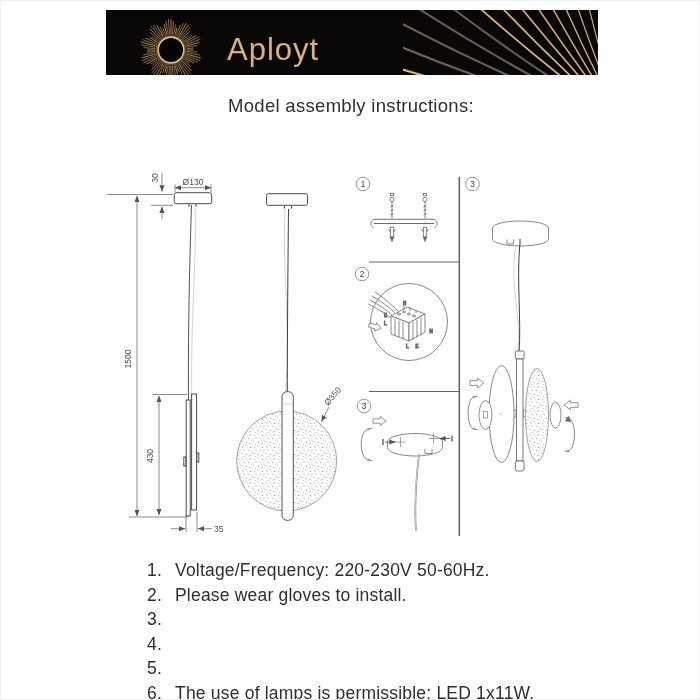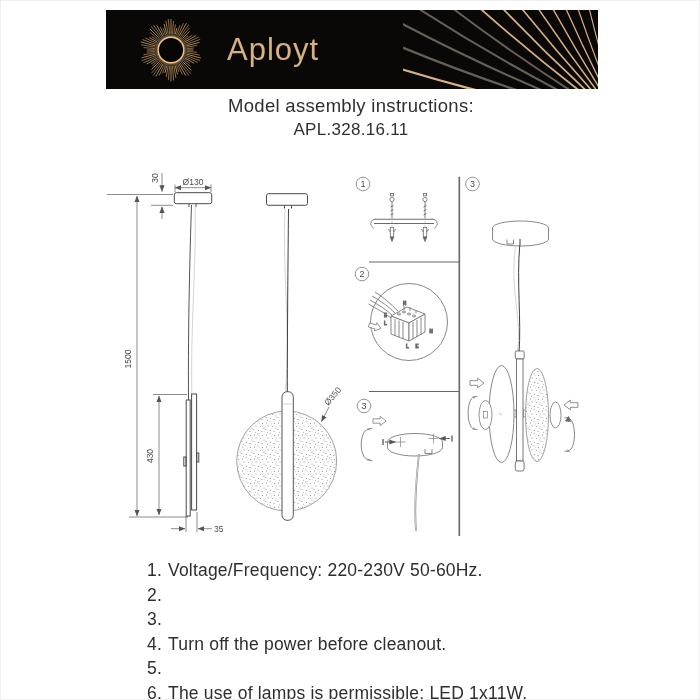--- a/index.html
+++ b/index.html
@@ -1,19 +1,19 @@
 <!DOCTYPE html>
 <html><head>
 <meta charset="utf-8">
 <style>
   html,body{margin:0;padding:0;background:#fff;}
   .page{position:relative;width:700px;height:700px;background:#fff;overflow:hidden;
         font-family:"Liberation Sans",sans-serif;color:#2e2e2e;border:1px solid #f0f0f0;box-sizing:border-box;}
   
-  .banner{position:absolute;left:105px;top:9px;width:492px;height:79px;background:#0a0806;overflow:hidden;}
+  .banner{position:absolute;left:105px;top:9px;width:492px;height:65px;background:#0a0806;overflow:hidden;}
   .sunburst{position:absolute;left:26px;top:1px;width:78px;height:78px;}
   .brand{position:absolute;left:121px;top:22px;font-size:31px;color:#d8b183;letter-spacing:1px;font-weight:400;}
   .rays{position:absolute;right:0;top:0;width:195px;height:79px;}
   
   .title-block{position:absolute;left:0;top:94px;width:700px;text-align:center;}
   .title-line{font-size:18.5px;letter-spacing:.3px;color:#2f2f2f;}
   .model-line{font-size:17px;margin-top:3px;letter-spacing:.3px;color:#2f2f2f;}
   
   .diagram{position:absolute;left:100px;top:160px;width:500px;height:385px;}
   .diagram text{font-family:"Liberation Sans",sans-serif;fill:#4a4a4a;}
@@ -22,21 +22,21 @@
   .wiretxt{font-size:4.5px;font-weight:bold;fill:#333;}
   .thin{stroke:#5a5a5a;stroke-width:.7;fill:none;}
   .obj{stroke:#4a4a4a;stroke-width:1;fill:#fff;}
   .objn{stroke:#4a4a4a;stroke-width:1;fill:none;}
   .lite{stroke:#c9c9c9;stroke-width:.8;fill:none;}
   .sketch{stroke:#6a6a6a;stroke-width:.8;fill:none;}
   
   .instructions{position:absolute;left:127px;top:557px;width:480px;}
   .li{display:flex;font-size:17.5px;line-height:24.6px;letter-spacing:.2px;}
   .num{flex:0 0 34px;text-align:right;}
-  .txt{margin-left:6px;}
+  .txt{margin-left:13px;}
 </style>
 </head>
 <body>
 
 <div class="page">
 
   <header class="banner">
     <svg class="sunburst" viewBox="0 0 80 80">
       <g id="sb-rays">
           <line x1="56.50" y1="40.00" x2="63.00" y2="40.00" stroke="#e7c189" stroke-width="0.7"></line>
@@ -132,21 +132,20 @@
           <path d="M218,112 Q144.5,-1.2 87.1,-124.1" stroke="#d7b183" stroke-width="1.40" opacity="1" fill="none"></path>
           <path d="M218,112 Q155.0,-7.4 109.0,-135.0" stroke="#d7b183" stroke-width="1.30" opacity="1" fill="none"></path>
           <path d="M218,112 Q166.1,-12.6 131.9,-143.9" stroke="#d7b183" stroke-width="1.20" opacity="1" fill="none"></path>
           <path d="M218,112 Q177.6,-16.8 155.4,-150.6" stroke="#d7b183" stroke-width="1.10" opacity="1" fill="none"></path>
         </g>
     </svg>
   </header>
 
   <div class="title-block">
     <div class="title-line">Model assembly instructions:</div>
-    <div class="model-line">APL.328.16.11</div>
   </div>
 
   <svg class="diagram" viewBox="100 160 500 385">
     <defs>
       <marker id="arr" viewBox="0 0 8 8" refX="7.6" refY="4" markerWidth="6.5" markerHeight="6.5" markerUnits="userSpaceOnUse" orient="auto-start-reverse">
         <path d="M0,0.8 L8,4 L0,7.2 Z" fill="#555"></path>
       </marker>
       <pattern id="stip" width="12" height="12" patternUnits="userSpaceOnUse">
         <rect width="12" height="12" fill="#fefefe"></rect>
         <circle cx="1.5" cy="2" r=".6" fill="#8a8a8a"></circle>
@@ -358,27 +357,27 @@
     </g>
   </svg>
 
   <div class="instructions">
     <div class="li">
       <span class="num">1.</span>
       <span class="txt">Voltage/Frequency: 220-230V 50-60Hz.</span>
     </div>
     <div class="li">
       <span class="num">2.</span>
+      <span class="txt">Please wear gloves to install.</span>
     </div>
     <div class="li">
       <span class="num">3.</span>
     </div>
     <div class="li">
       <span class="num">4.</span>
-      <span class="txt">Turn off the power before cleanout.</span>
     </div>
     <div class="li">
       <span class="num">5.</span>
     </div>
     <div class="li">
       <span class="num">6.</span>
       <span class="txt">The use of lamps is permissible: LED 1x11W.</span>
     </div>
   </div>
 </div>

